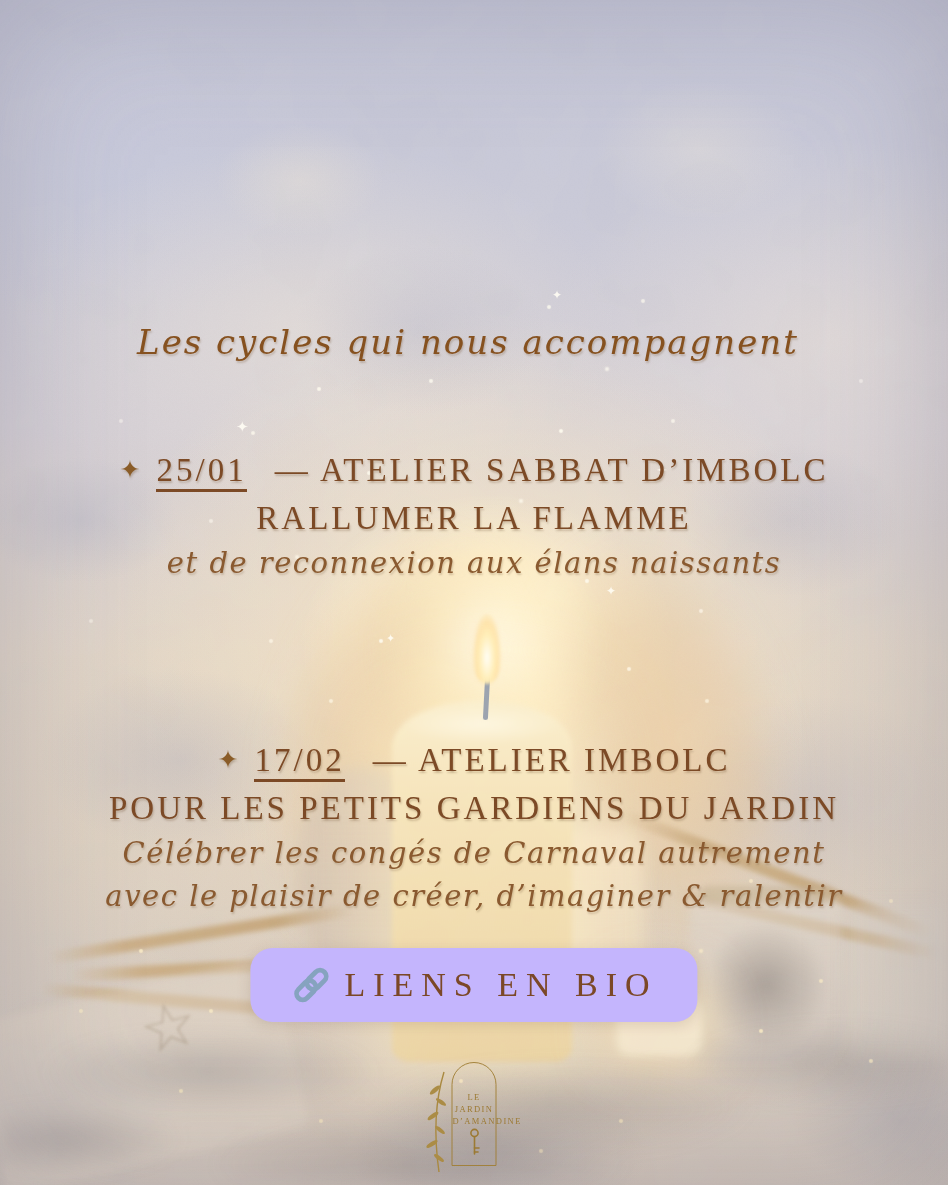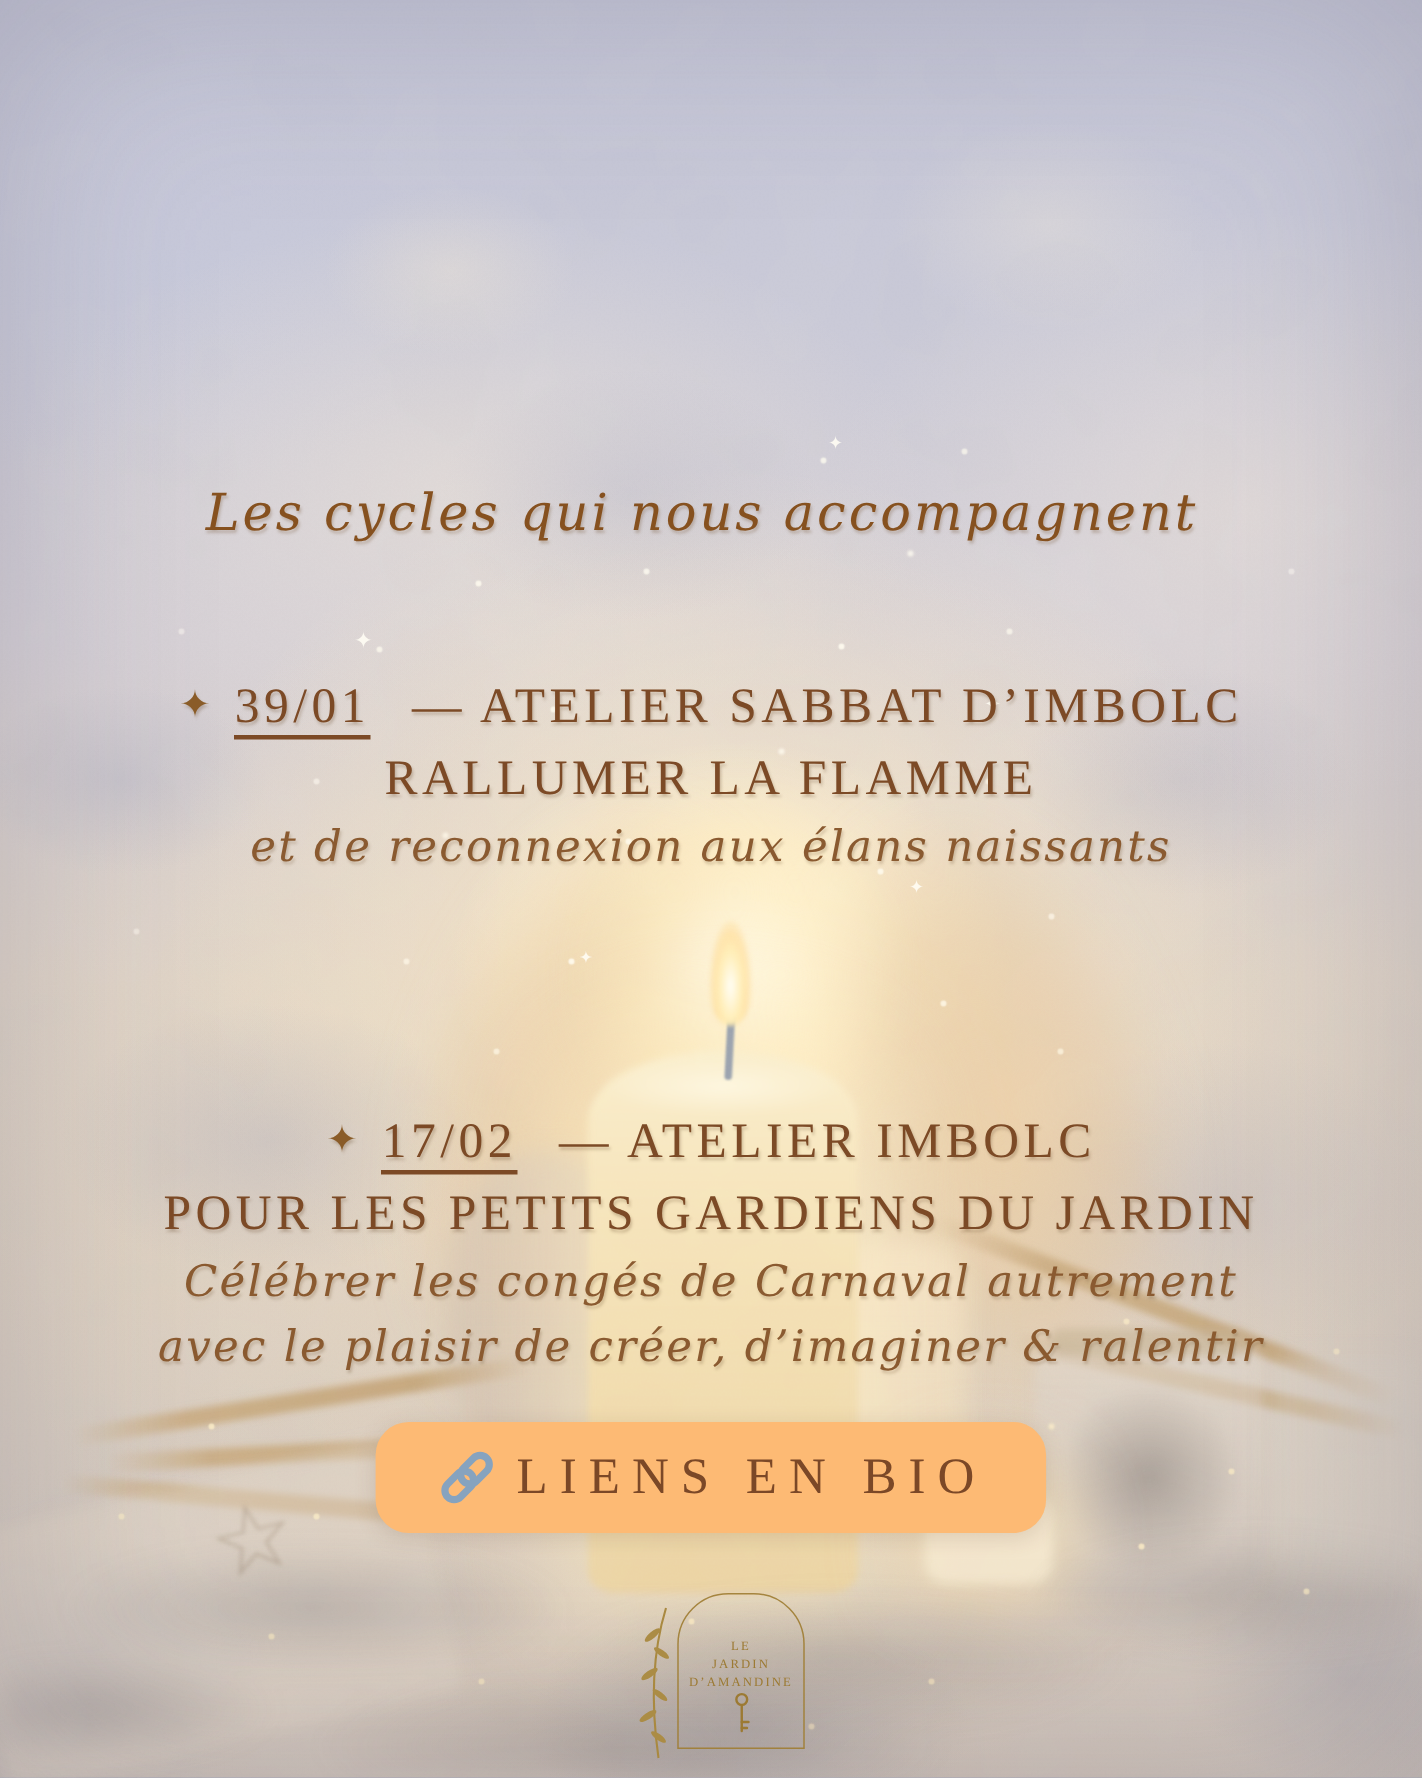--- a/index.html
+++ b/index.html
@@ -135,26 +135,26 @@
     text-shadow:1px 2px 2px rgba(110,80,50,.3);}
   .ev-h .bullet{font-family:"DejaVu Sans",sans-serif;font-size:25px;color:#8a5c28;margin-right:16px;vertical-align:3px;letter-spacing:0;}
   .ev-h .date{border-bottom:3px solid currentColor;padding-bottom:1px;}
   .ev-h .after{margin-left:28px;}
   .ev-d{font-family:"DejaVu Serif",serif;font-style:italic;font-size:29px;letter-spacing:1.5px;
     line-height:43px;color:#8a5a30;text-shadow:1px 2px 2px rgba(118,90,58,.28);}
   .ev-d:first-of-type{margin-top:4px;}
 
   .cta{position:absolute;z-index:12;top:948px;left:50%;transform:translateX(-50%);
     display:flex;align-items:center;gap:12px;height:74px;padding:0 40px;
-    background:#fdba74;border-radius:22px;box-shadow:0 3px 14px rgba(110,85,60,.18);cursor:pointer;}
+    background:#c4b5fd;border-radius:22px;box-shadow:0 3px 14px rgba(110,85,60,.18);cursor:pointer;}
   .cta-label{font-family:"Liberation Serif",serif;font-size:34px;letter-spacing:8px;color:#7b4827;}
 
   .logo{position:absolute;z-index:10;top:1058px;left:50%;transform:translateX(-50%);width:140px;height:127px;}
-  .arch{position:absolute;left:50%;transform:translateX(-50%);top:4px;width:85px;height:104px;
-    border:1.6px solid rgba(160,126,52,.92);border-bottom-width:1.8px;border-radius:34px 34px 0 0;margin-left:20px;}
+  .arch{position:absolute;left:50%;transform:translateX(-50%);top:4px;width:45px;height:104px;
+    border:1.6px solid rgba(160,126,52,.92);border-bottom-width:1.8px;border-radius:34px 34px 0 0;}
   .logo-text{position:absolute;top:28px;left:0;right:0;text-align:center;
     font-family:"Liberation Serif",serif;font-size:8.5px;line-height:12px;letter-spacing:1.4px;color:#9c7a33;}
   .key{position:absolute;left:50%;transform:translateX(-50%);bottom:8px;}
   .branch{position:absolute;left:20px;top:10px;}
 </style>
 </head>
 <body>
 
 <div class="canvas">
 
@@ -205,21 +205,21 @@
     <rect width="948" height="1185" filter="url(#cloudGrain)" opacity="0.16"></rect>
     <rect width="948" height="1185" filter="url(#fineGrain)" opacity="0.11"></rect>
   </svg>
   <div class="vignette"></div>
 
 
   <div class="subtitle">Les cycles qui nous accompagnent</div>
 
   <section class="event event1">
     <div class="ev-h">
-      <span class="bullet">✦</span><span class="date">39/01</span><span class="after">— ATELIER SABBAT D’IMBOLC</span>
+      <span class="bullet">✦</span><span class="date">25/01</span><span class="after">— ATELIER SABBAT D’IMBOLC</span>
     </div>
     <div class="ev-h">RALLUMER LA FLAMME</div>
     <div class="ev-d">et de reconnexion aux élans naissants</div>
   </section>
 
   <section class="event event2">
     <div class="ev-h">
       <span class="bullet">✦</span><span class="date">17/02</span><span class="after">— ATELIER IMBOLC</span>
     </div>
     <div class="ev-h">POUR LES PETITS GARDIENS DU JARDIN</div>

